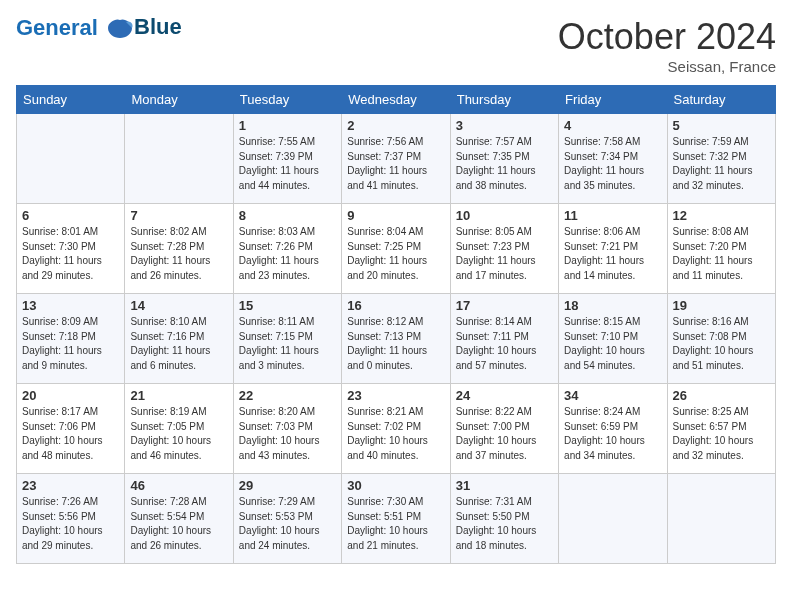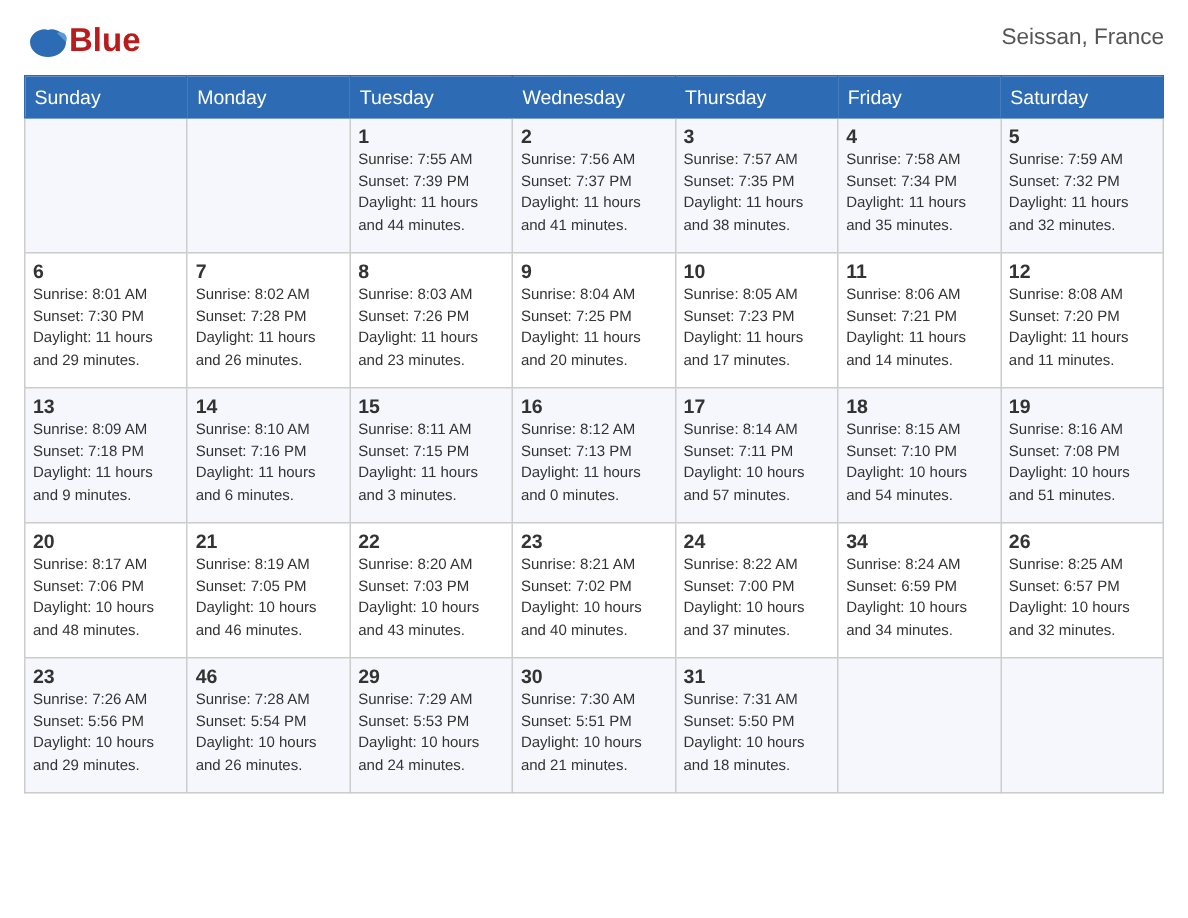--- a/index.html
+++ b/index.html
@@ -80,30 +80,32 @@
     }
   </style>
 </head>
 <body>
 
 <div class="header">
   <div class="logo">
     <div>
       <div style="display:flex;align-items:center;">
         <div style="font-size:22px;font-weight:bold;color:#1a1a2e;line-height:1.1;">
+          <span style="color:#1a6db5;">General</span>
           <svg width="28" height="22" viewBox="0 0 28 22" style="display:inline-block;vertical-align:middle;margin-left:2px;">
             <path d="M14 2 C18 0, 26 4, 26 10 C26 16, 20 20, 14 20 C8 20, 2 16, 2 10 C2 4, 10 0, 14 2Z" fill="#2d6bb5"></path>
             <path d="M20 4 C24 2, 28 6, 26 10" fill="#5b9bd5" stroke="none"></path>
           </svg>
         </div>
-        <div style="font-size:22px;font-weight:bold;color:#b91c1c;margin-top:-2px;">Blue</div>
+        <div style="font-size:22px;font-weight:bold;color:#0c4a6e;margin-top:-2px;">Blue</div>
       </div>
     </div>
   </div>
   <div class="title-block">
+    <div class="month-title">October 2024</div>
     <div class="location">Seissan, France</div>
   </div>
 </div>
 
 <table>
   <thead>
     <tr>
       <th>Sunday</th>
       <th>Monday</th>
       <th>Tuesday</th>

